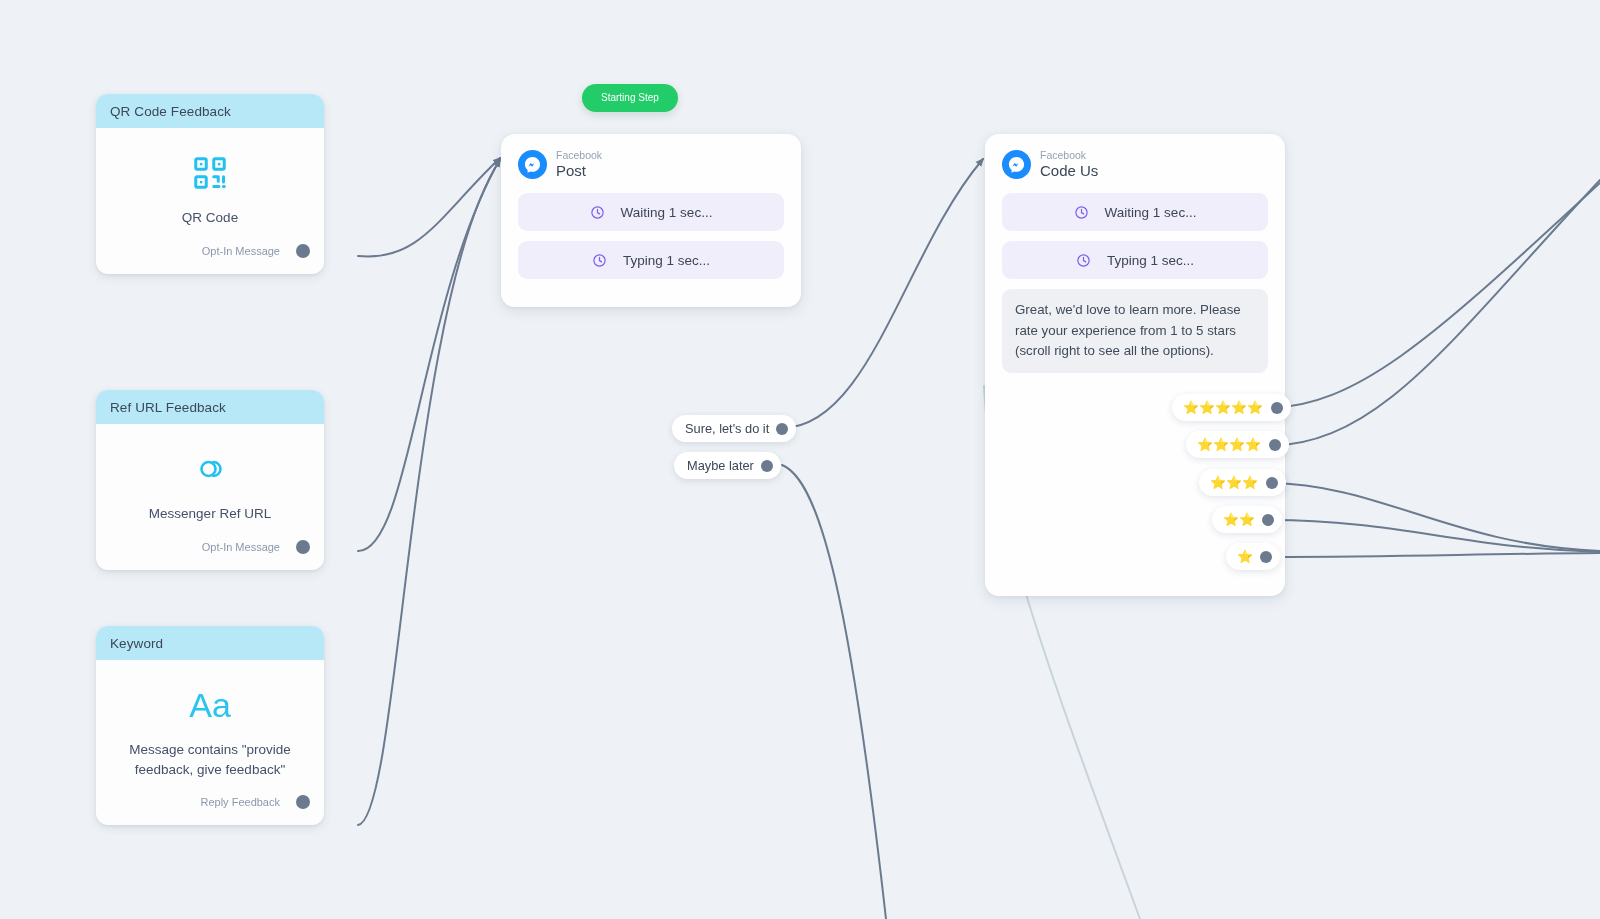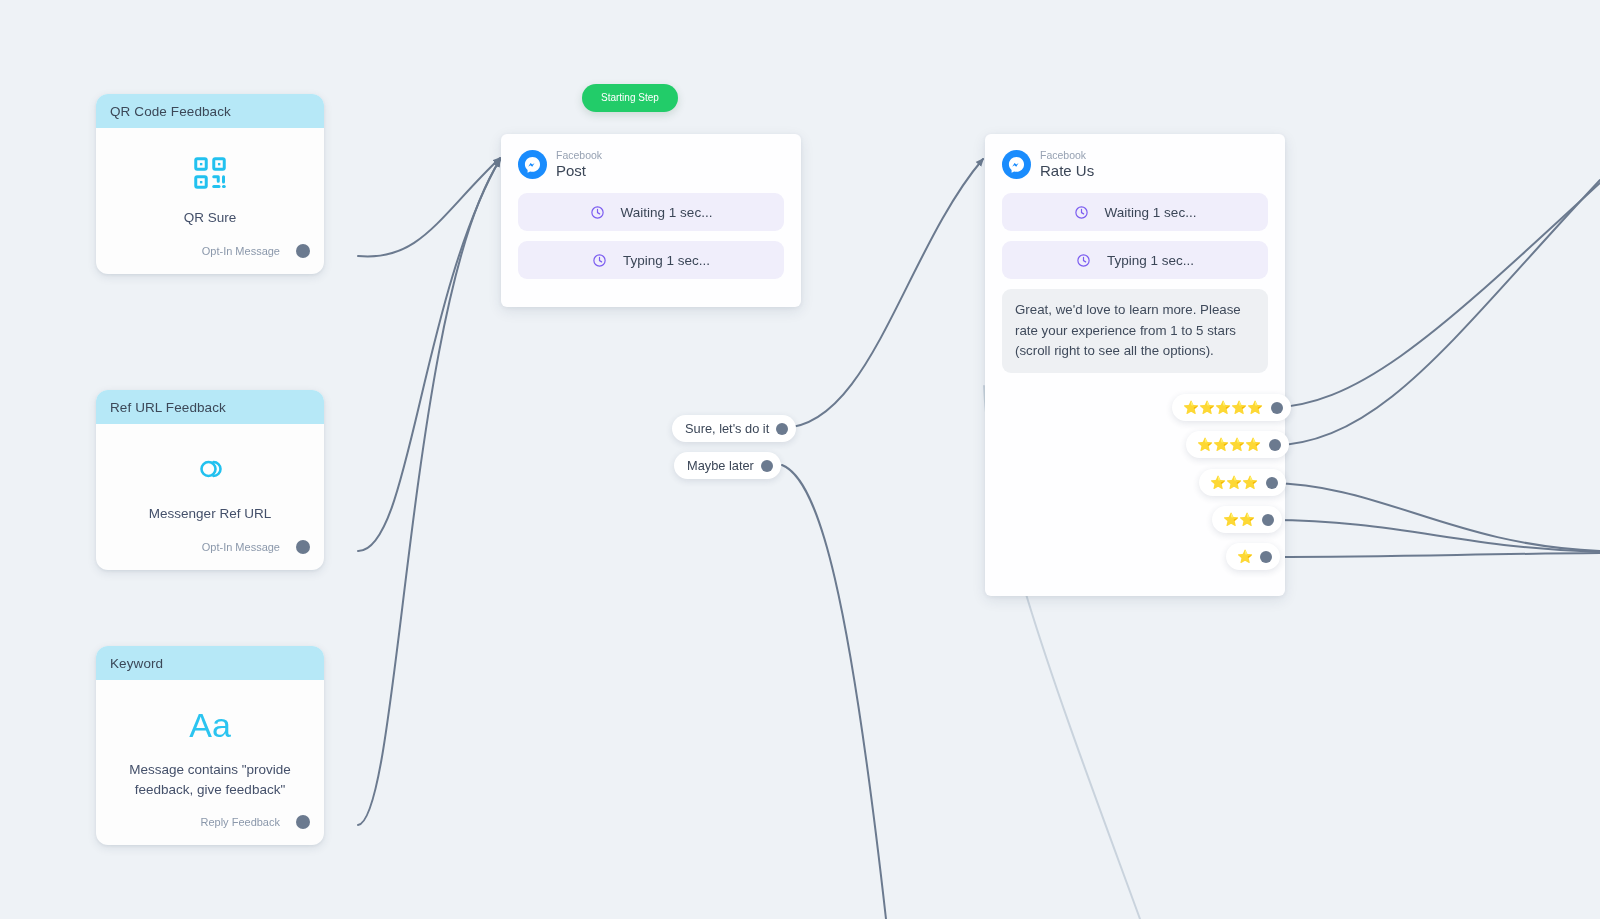--- a/index.html
+++ b/index.html
@@ -86,21 +86,21 @@
     border-radius: 50%;
     background: #6b7a8f;
     flex: 0 0 auto;
   }
   .port-dot.big { width: 14px; height: 14px; }
 
   
   .msg-card {
     position: absolute;
     background: #fefeff;
-    border-radius: 6px;
+    border-radius: 14px;
     box-shadow: 0 4px 14px rgba(30,50,80,0.10), 0 1px 4px rgba(30,50,80,0.06);
     z-index: 3;
     padding: 16px 17px 18px 17px;
   }
   .msg-head {
     display: flex; align-items: center; gap: 9px;
     margin-bottom: 14px;
   }
   .fb-badge {
     width: 29px; height: 29px;
@@ -226,21 +226,21 @@
           <rect x="2.5" y="14.5" width="7" height="7" rx="1"></rect>
           <rect x="5.3" y="5.3" width="1.6" height="1.6" fill="#22c1ef" stroke="none"></rect>
           <rect x="17.3" y="5.3" width="1.6" height="1.6" fill="#22c1ef" stroke="none"></rect>
           <rect x="5.3" y="17.3" width="1.6" height="1.6" fill="#22c1ef" stroke="none"></rect>
           <path d="M14.5 14.5 h3 v3"></path>
           <path d="M21 14.5 v3.5"></path>
           <path d="M14.5 21 h3.5"></path>
           <path d="M21 21 h0.5"></path>
         </svg>
       </div>
-      <div class="trigger-label">QR Sure</div>
+      <div class="trigger-label">QR Code</div>
     </div>
     <div class="trigger-port">
       <span class="port-label">Opt-In Message</span>
       <span class="port-dot big"></span>
     </div>
   </div>
 
   <div class="trigger-card" style="left:96px; top:390px;">
     <div class="trigger-head">Ref URL Feedback</div>
     <div class="trigger-body">
@@ -251,21 +251,21 @@
         </svg>
       </div>
       <div class="trigger-label">Messenger Ref URL</div>
     </div>
     <div class="trigger-port">
       <span class="port-label">Opt-In Message</span>
       <span class="port-dot big"></span>
     </div>
   </div>
 
-  <div class="trigger-card" style="left:96px; top:646px;">
+  <div class="trigger-card" style="left:96px; top:626px;">
     <div class="trigger-head">Keyword</div>
     <div class="trigger-body">
       <div class="trigger-icon">
         <span class="aa">Aa</span>
       </div>
       <div class="trigger-label">Message contains "provide feedback, give feedback"</div>
     </div>
     <div class="trigger-port">
       <span class="port-label">Reply Feedback</span>
       <span class="port-dot big"></span>
@@ -315,21 +315,21 @@
   <div class="msg-card" style="left:985px; top:134px; width:300px; height:462px;">
     <div class="msg-head">
       <span class="fb-badge">
         <svg width="19" height="19" viewBox="0 0 24 24">
           <path fill="#ffffff" d="M12 2.6C6.6 2.6 2.4 6.6 2.4 11.8c0 2.9 1.3 5.5 3.4 7.2v3.4l3.2-1.7c.9.2 1.9.4 2.9.4 5.4 0 9.6-4 9.6-9.2S17.4 2.6 12 2.6z"></path>
           <path fill="#1a8cfd" d="M6.6 14.7l2.9-4.6 2.4 1.9 2.7-1.9-2.9 4.6-2.4-1.9z"></path>
         </svg>
       </span>
       <span class="msg-head-text">
         <span class="msg-platform">Facebook</span>
-        <span class="msg-title">Rate Us</span>
+        <span class="msg-title">Code Us</span>
       </span>
     </div>
 
     <div class="delay-row">
       <svg class="clock" width="15" height="15" viewBox="0 0 24 24" fill="none" stroke="#7b5cf0" stroke-width="1.9" stroke-linecap="round">
         <circle cx="12" cy="12" r="9"></circle>
           <path d="M12 7v5.2l3.4 2"></path>
       </svg>
       <span>Waiting 1 sec...</span>
     </div>

